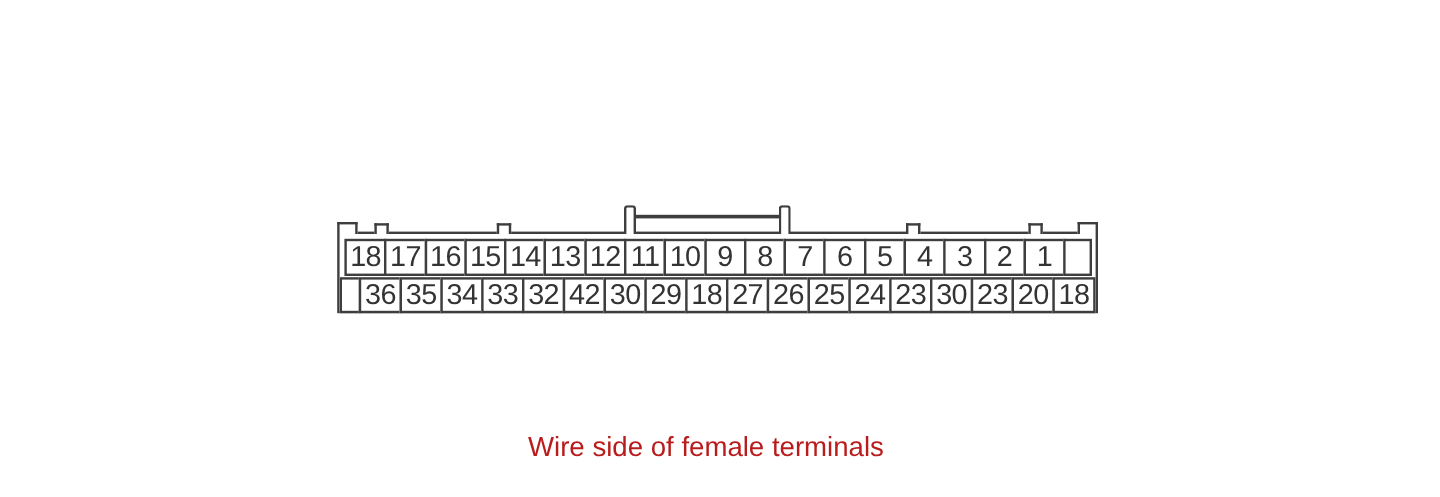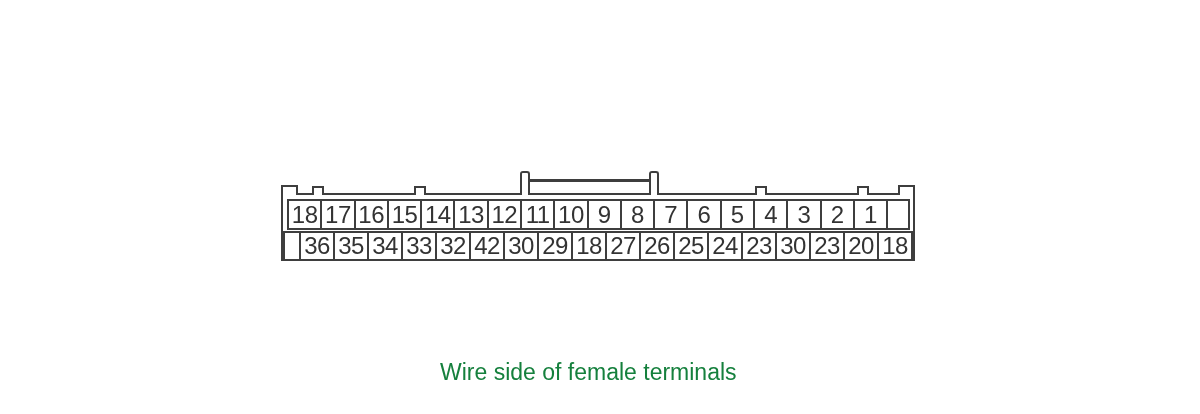--- a/index.html
+++ b/index.html
@@ -63,21 +63,21 @@
     display:flex;align-items:center;justify-content:center;
     font-size:24px;line-height:1;
     letter-spacing:-0.5px;
     color:var(--txt);
   }
   .cell:first-child{margin-left:0;}
   .cell-blank-top{flex:0 0 24px;}
   .cell-blank-bottom{flex:0 0 18px;}
   .caption{
     position:absolute;left:440px;top:359px;
-    font-size:23px;color:#15803d;
+    font-size:23px;color:#b91c1c;
     white-space:nowrap;
   }
 </style>
 </head>
 <body>
 
 <div class="stage">
 
   <div class="body-outline"></div>
 

